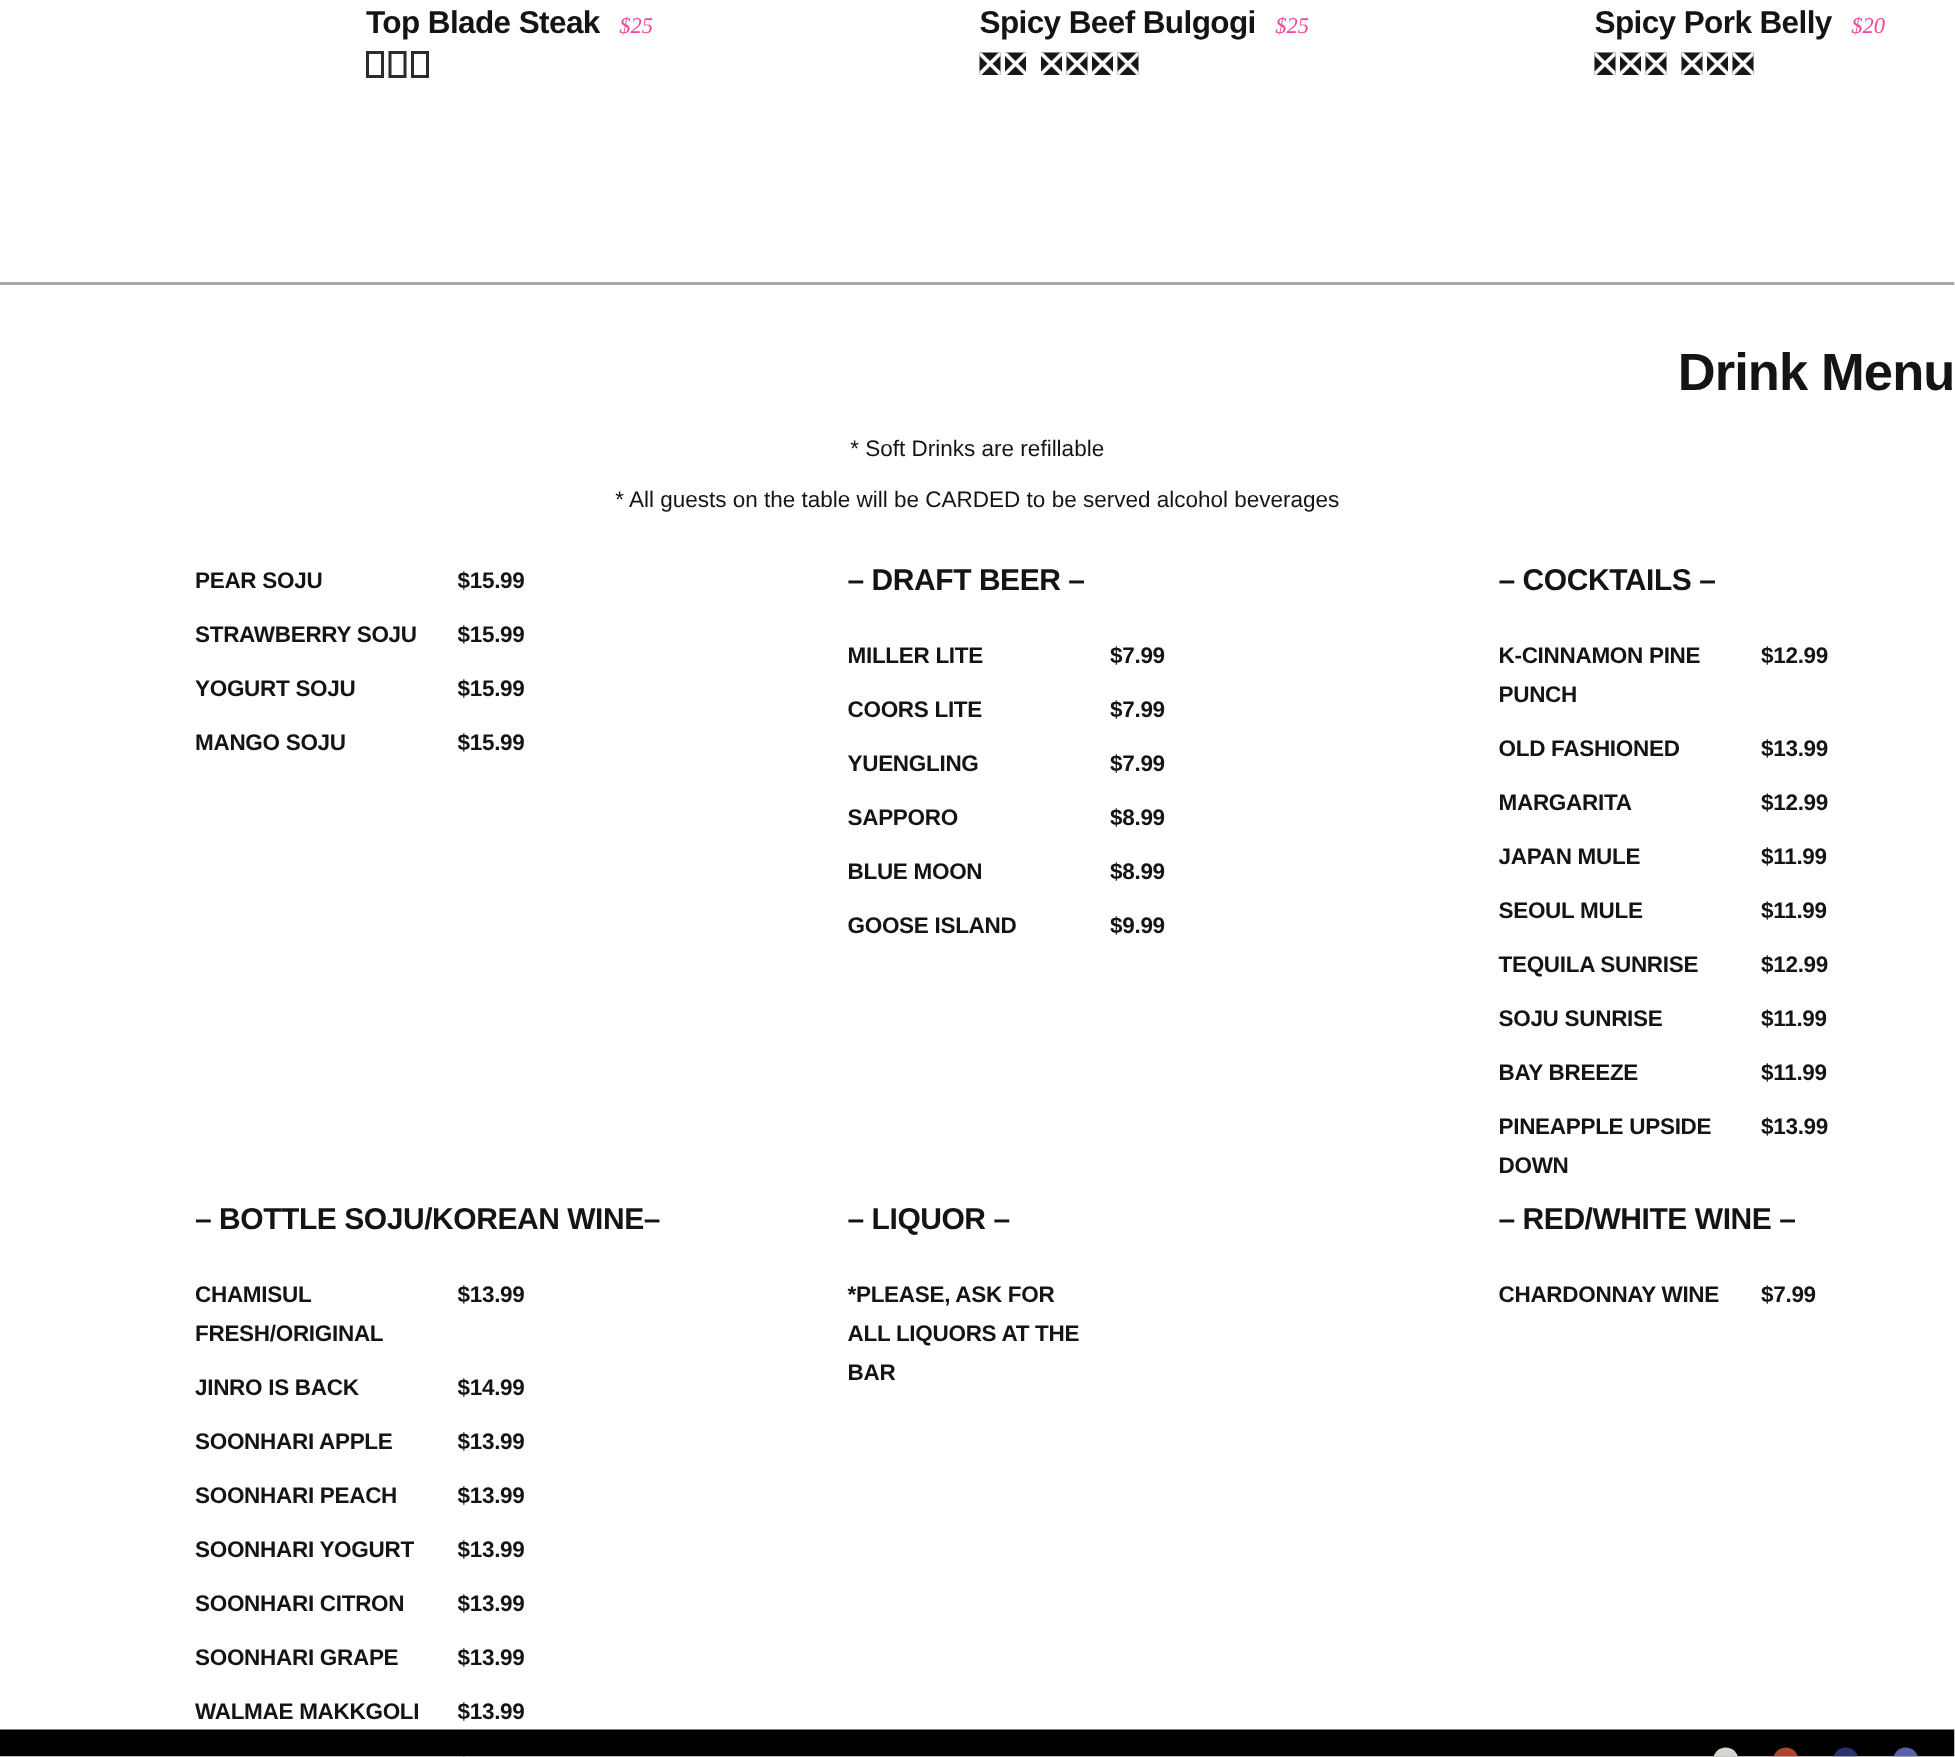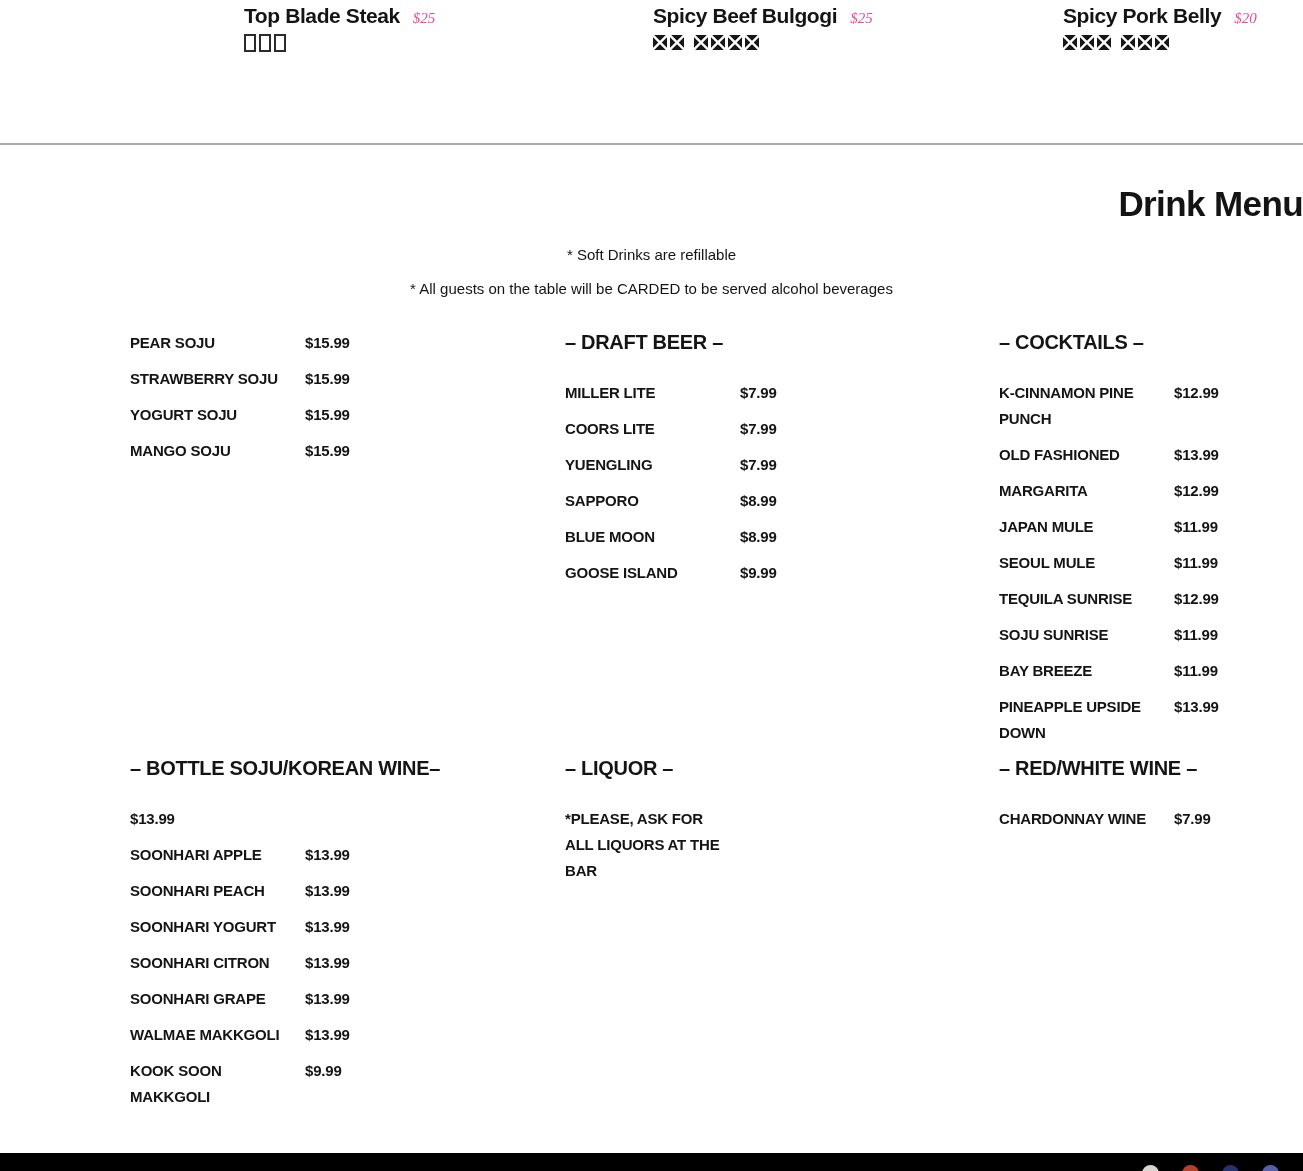--- a/index.html
+++ b/index.html
@@ -6,21 +6,21 @@
   body {
     width:1303px; height:1171px;
     background:#ffffff;
     color:#141414;
     font-family:"Liberation Sans", sans-serif;
     position:relative;
     overflow:hidden;
   }
 
   
-  .teaser { position:relative; height:143px; }
+  .teaser { position:relative; height:188px; }
   .teaser-item { position:absolute; top:4px; }
   .teaser-item:nth-of-type(1){ left:244px; }
   .teaser-item:nth-of-type(2){ left:653px; }
   .teaser-item:nth-of-type(3){ left:1063px; }
   .teaser-title-row { display:flex; align-items:baseline; gap:13px; }
   .teaser-name { font-weight:bold; font-size:21px; letter-spacing:-0.4px; line-height:24px; }
   .teaser-price { font-family:Liberation Serif, serif; font-style:italic; font-size:15px; color:#ec4899; }
   .tofu { margin-top:6px; height:17px; display:flex; align-items:center; }
   .tofu-hollow { width:8px; height:14px; border:2px solid #2b2b2b; margin-right:3px; display:inline-block; background:#fff; }
   .tofu-x {
@@ -234,23 +234,28 @@
             <span class="item-price">$13.99</span>
           </div>
         </div>
     </section>
 
     <section class="menu-section">
       <h3 class="section-header">– BOTTLE SOJU/KOREAN WINE–</h3>
       <div class="items">
 
           <div class="item">
-            <span class="item-price">$13.99</span>
-          </div>
-
+            <span class="item-label">CHAMISUL FRESH/ORIGINAL</span>
+            <span class="item-price">$13.99</span>
+          </div>
+
+          <div class="item">
+            <span class="item-label">JINRO IS BACK</span>
+            <span class="item-price">$14.99</span>
+          </div>
 
           <div class="item">
             <span class="item-label">SOONHARI APPLE</span>
             <span class="item-price">$13.99</span>
           </div>
 
           <div class="item">
             <span class="item-label">SOONHARI PEACH</span>
             <span class="item-price">$13.99</span>
           </div>

